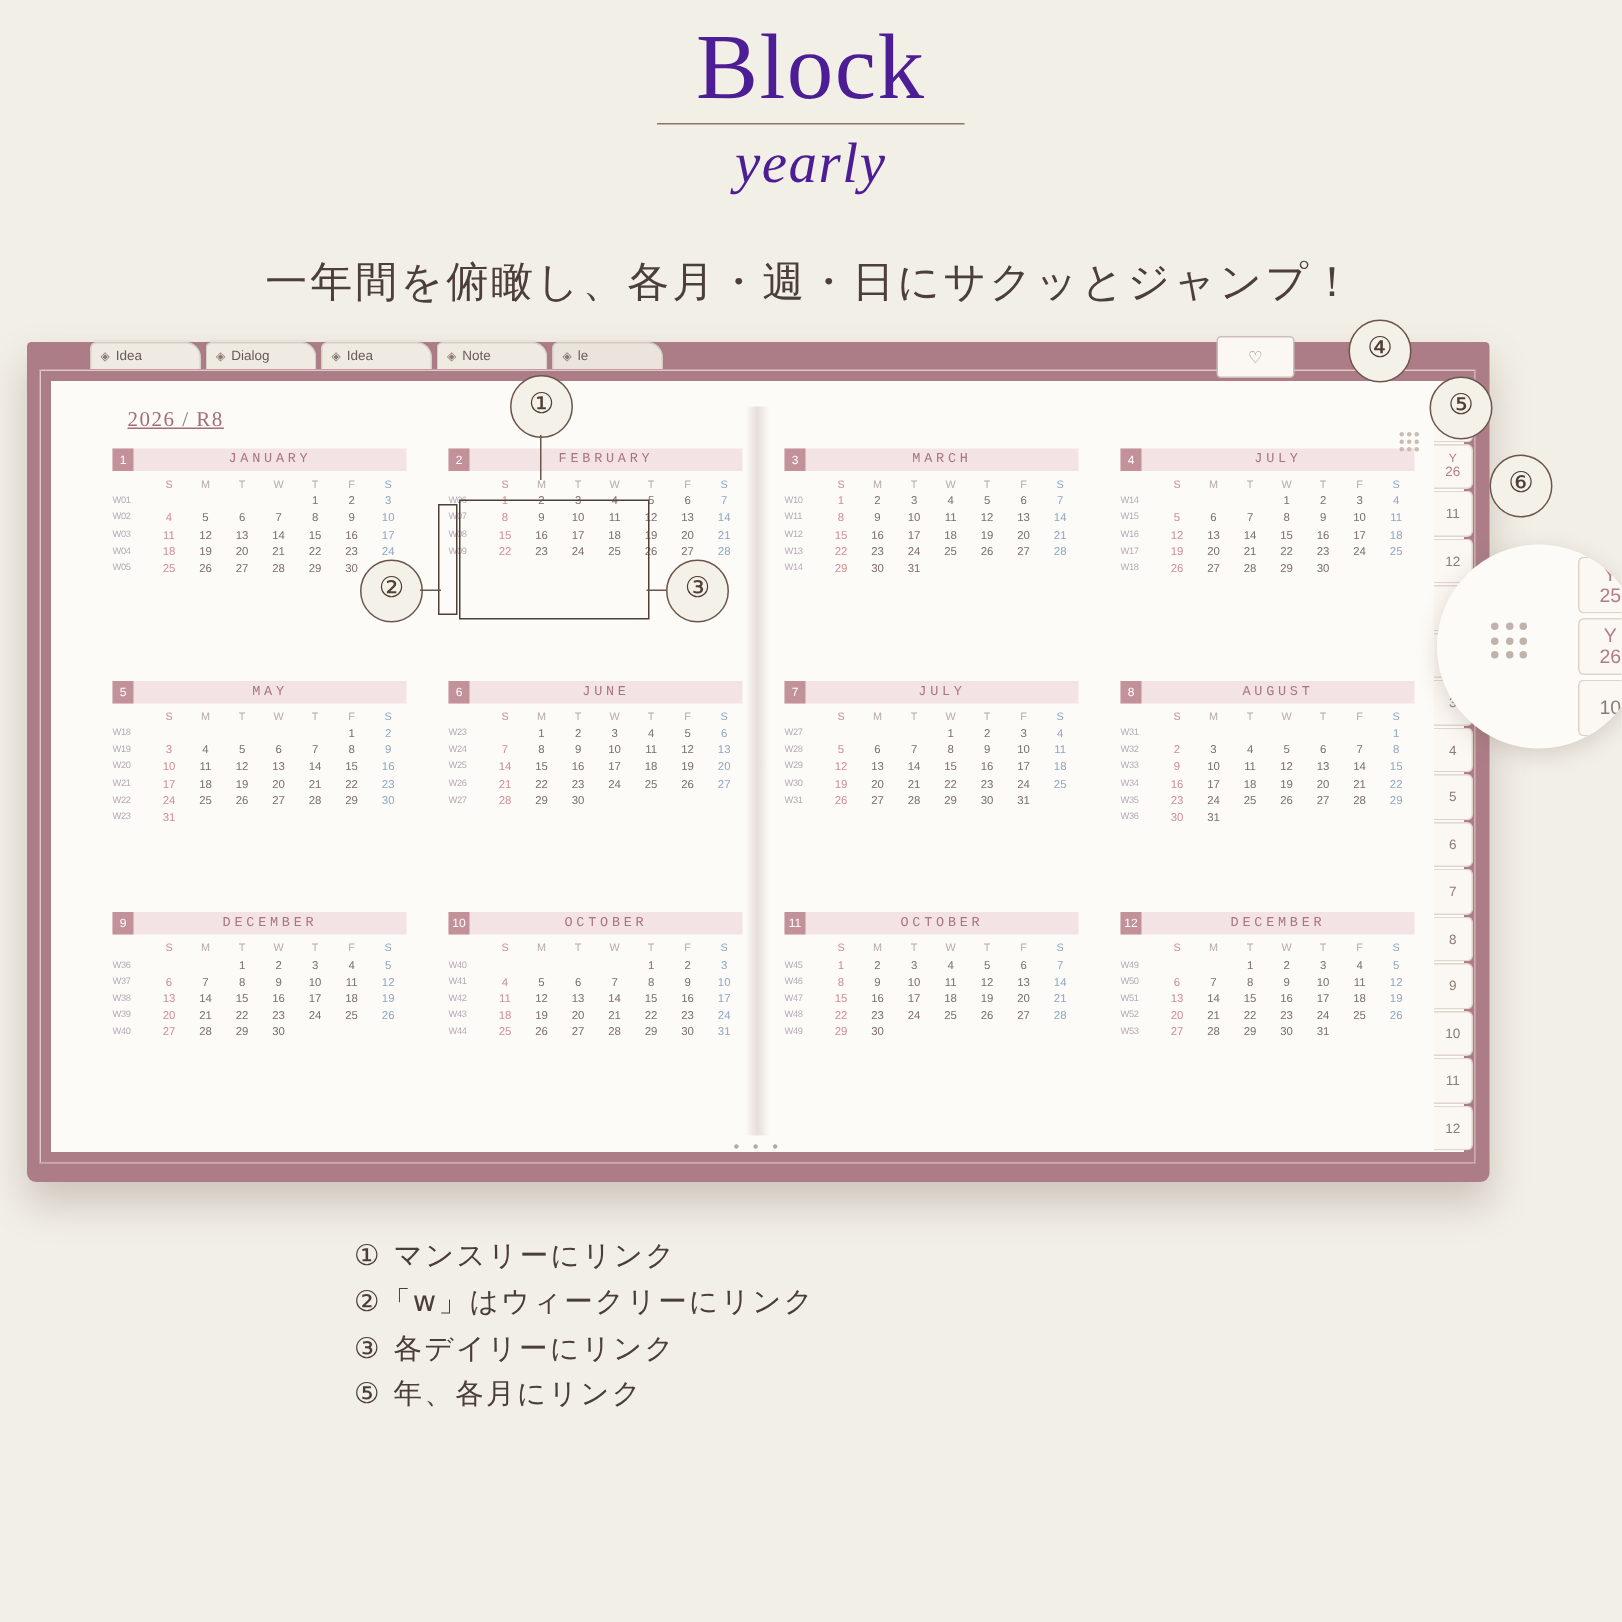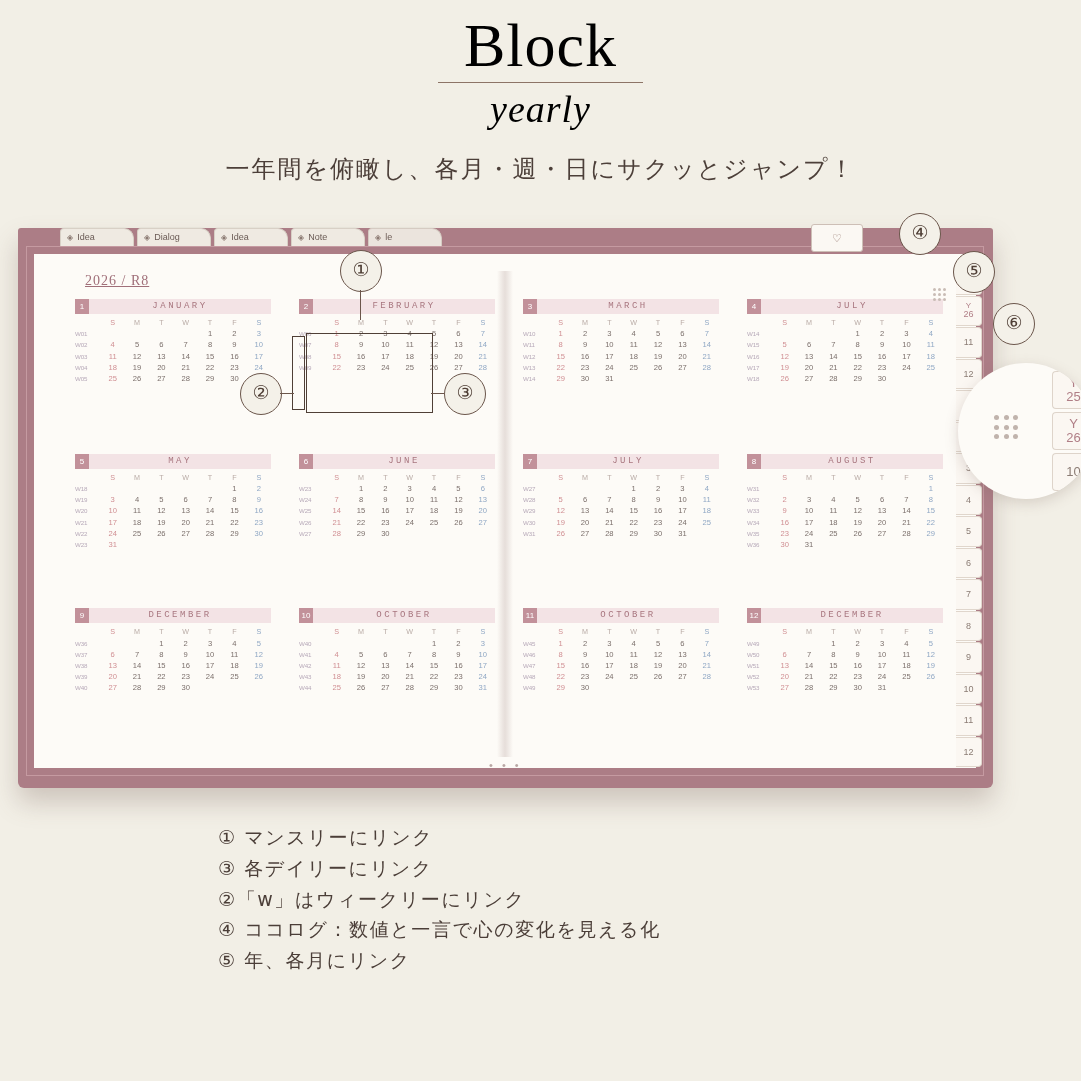--- a/index.html
+++ b/index.html
@@ -8,35 +8,35 @@
     background:#f2efe6;
     font-family:"Liberation Sans", sans-serif;
     overflow:hidden;
     position:relative;
   }
   
   .header{text-align:center;padding-top:14px;}
   .title-block{
     display:inline-block;
     font-family:"Liberation Serif", serif;
-    color:#000000;
+    color:#4c1d95;
   }
   .title-main{
     font-size:62px;letter-spacing:1px;line-height:1.0;
     padding:0 26px 6px 26px;
     border-bottom:1.5px solid #8d7466;
     display:block;
   }
   .title-sub{
     font-size:38px;letter-spacing:1px;display:block;padding-top:4px;font-style:italic;
   }
   .tagline{
-    margin-top:22px;
+    margin-top:38px;
     font-family:"DejaVu Sans", sans-serif;
-    font-size:24px;color:#4c3f39;letter-spacing:2px;
+    font-size:28px;color:#4c3f39;letter-spacing:2px;
   }
 
   
   .book-wrap{
     position:absolute;left:18px;top:228px;width:1045px;height:570px;
   }
   .book{
     position:absolute;left:0;top:0;width:975px;height:560px;
     background:#ac7d86;
     border-radius:3px 3px 6px 6px;
@@ -179,21 +179,21 @@
   .box-hl{
     position:absolute;border:1.4px solid #4f3f36;background:transparent;
   }
 
   
   .legend{
     position:absolute;left:218px;top:822px;
     font-family:"DejaVu Sans", sans-serif;
     color:#4b3e38;font-size:19px;line-height:1.62;letter-spacing:1.6px;
   }
-  .legend div{white-space:nowrap;}
+  .legend div{white-space:nowrap;margin-left:18px;}
 </style>
 </head>
 <body>
 
 <div class="header">
   <div class="title-block">
     <span class="title-main">Block</span>
     <span class="title-sub">yearly</span>
   </div>
   <div class="tagline">一年間を俯瞰し、各月・週・日にサクッとジャンプ！</div>
@@ -1227,17 +1227,16 @@
   <div class="box-hl" style="left:288px;top:105px;width:125px;height:78px;"></div>
   <div class="lead" style="left:413px;top:165px;width:13px;height:1.4px;"></div>
 
   <div class="marker m-size" style="left:881px;top:-15px;">④</div>
   <div class="marker m-size" style="left:935px;top:23px;">⑤</div>
   <div class="marker m-size" style="left:975px;top:75px;">⑥</div>
 </div>
 
 <div class="legend">
     <div>① マンスリーにリンク</div>
+    <div>②「w」はウィークリーにリンク</div>
     <div>③ 各デイリーにリンク</div>
-    <div>②「w」はウィークリーにリンク</div>
-    <div>④ ココログ：数値と一言で心の変化を見える化</div>
     <div>⑤ 年、各月にリンク</div>
   </div>
 
 </body></html>

